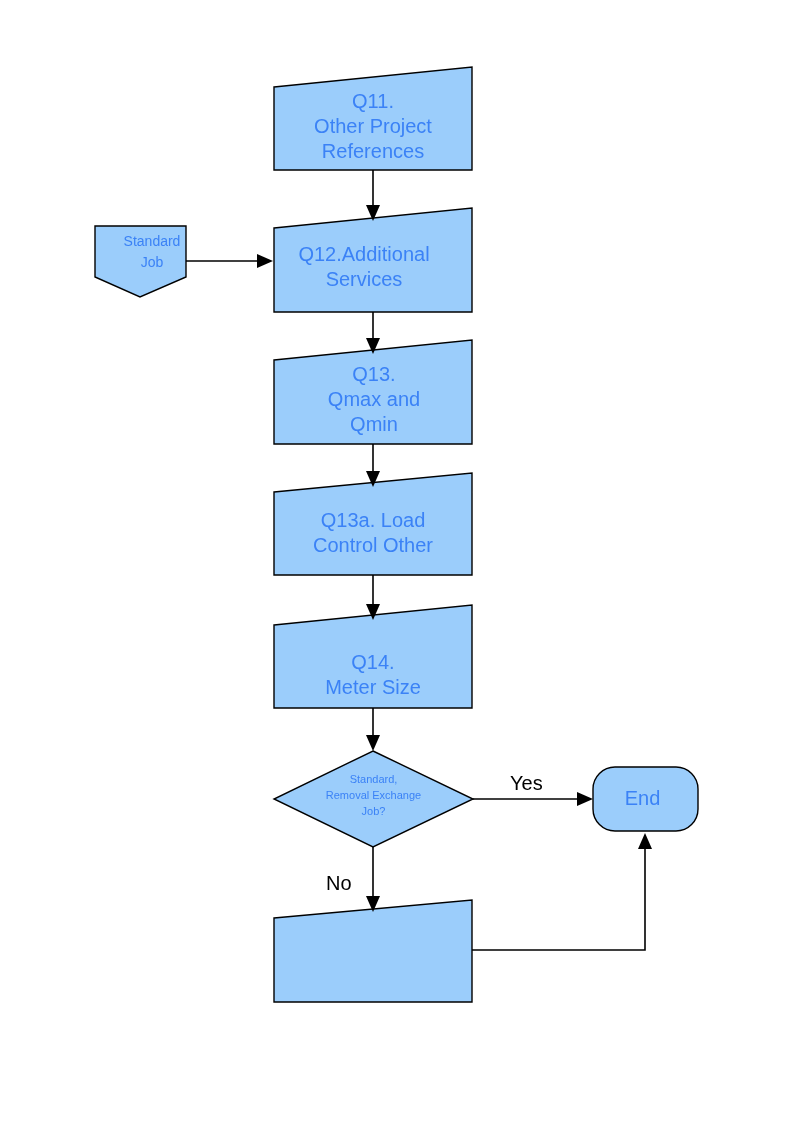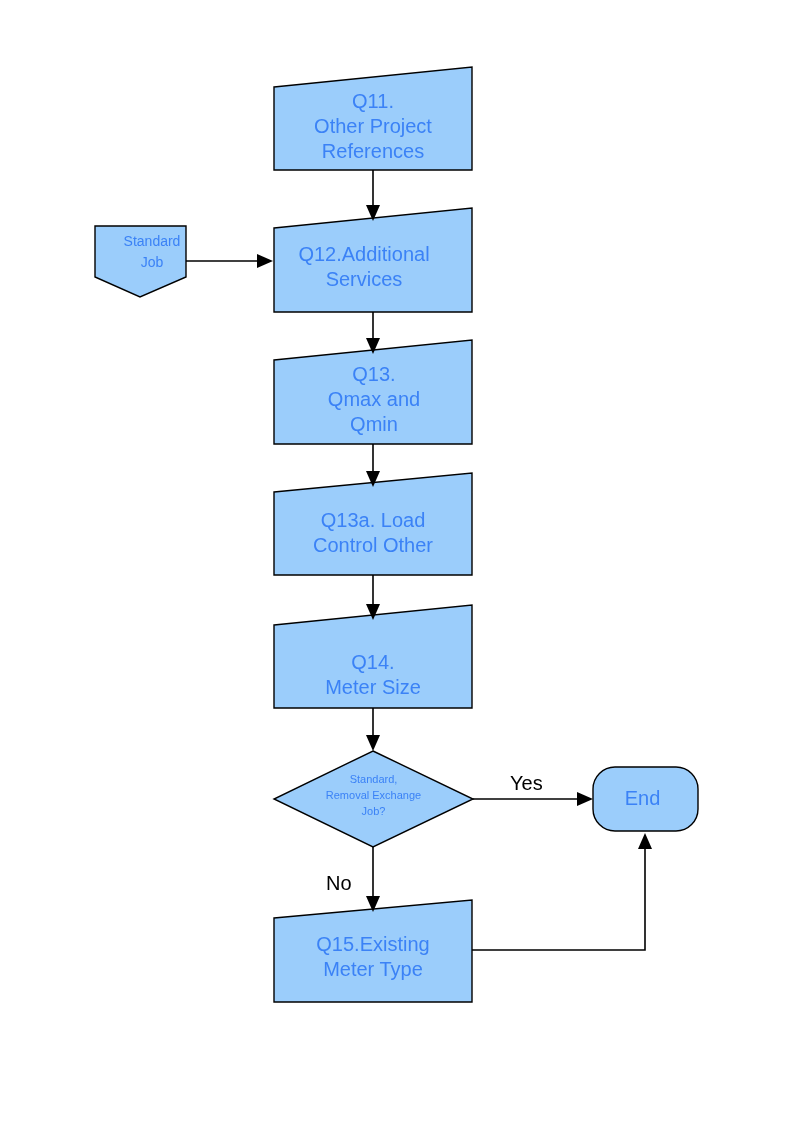--- a/index.html
+++ b/index.html
@@ -154,20 +154,18 @@
 
   <div class="node-text" style="left:274px; top:639px; width:198px;margin-top:11px;">Q14.
 Meter Size</div>
 
   <div class="node-text small" style="left:274px; top:771px; width:199px;">Standard,
 Removal Exchange
 Job?</div>
 
   <div class="node-text" style="left:593px; top:786px; width:99px;">End</div>
 
-  <div class="node-text" style="left:274px; top:932px; width:198px;">Q15.Existing
-Meter Type</div>
 
   <div class="edge-label" style="left:502px; top:771px;margin-left:8px;">Yes</div>
 
   <div class="edge-label" style="left:326px; top:871px;">No</div>
 
 </div>
 
 </body></html>

